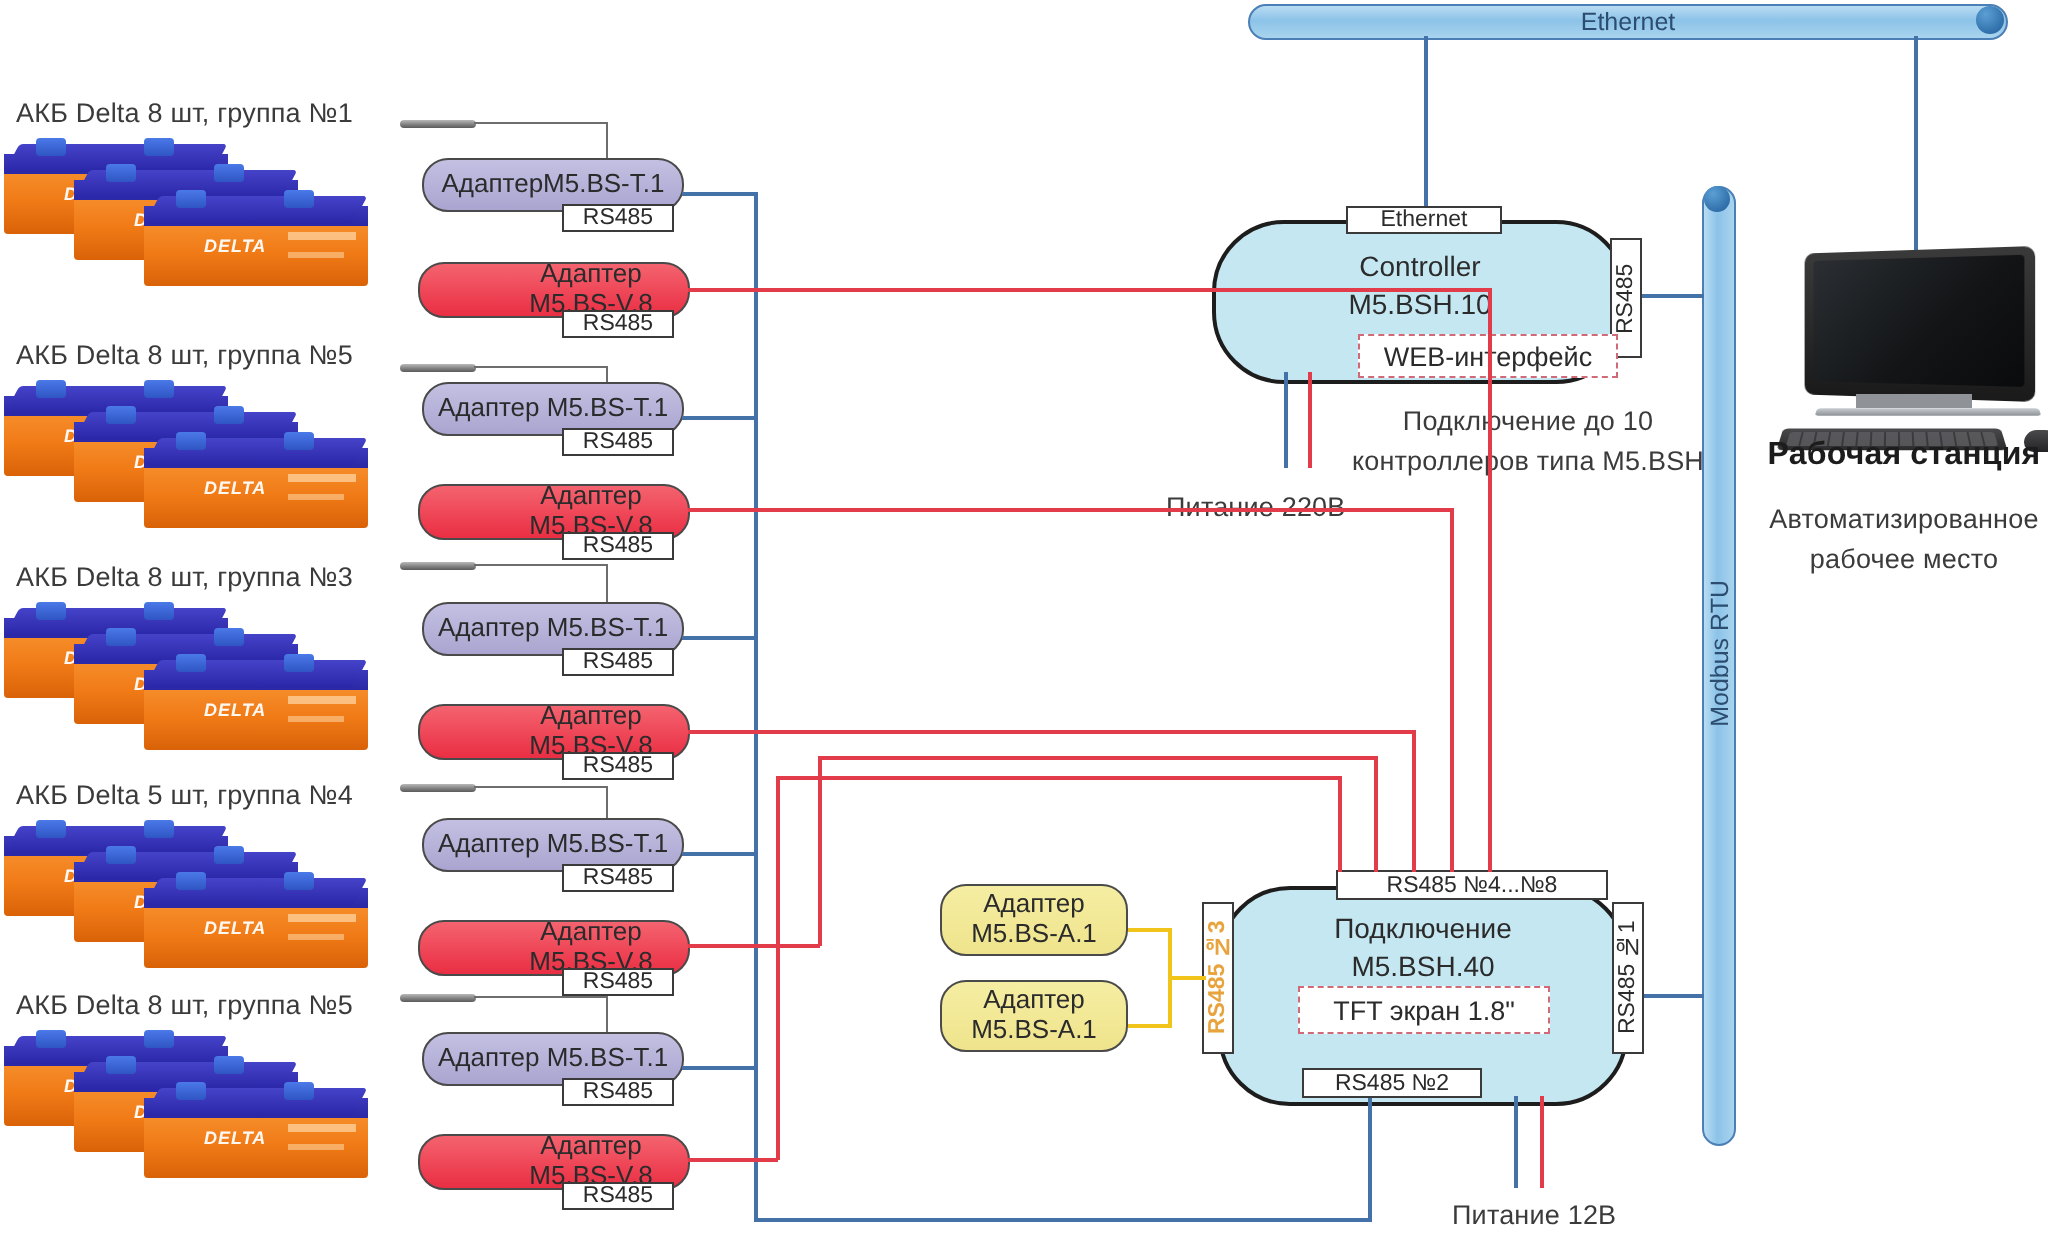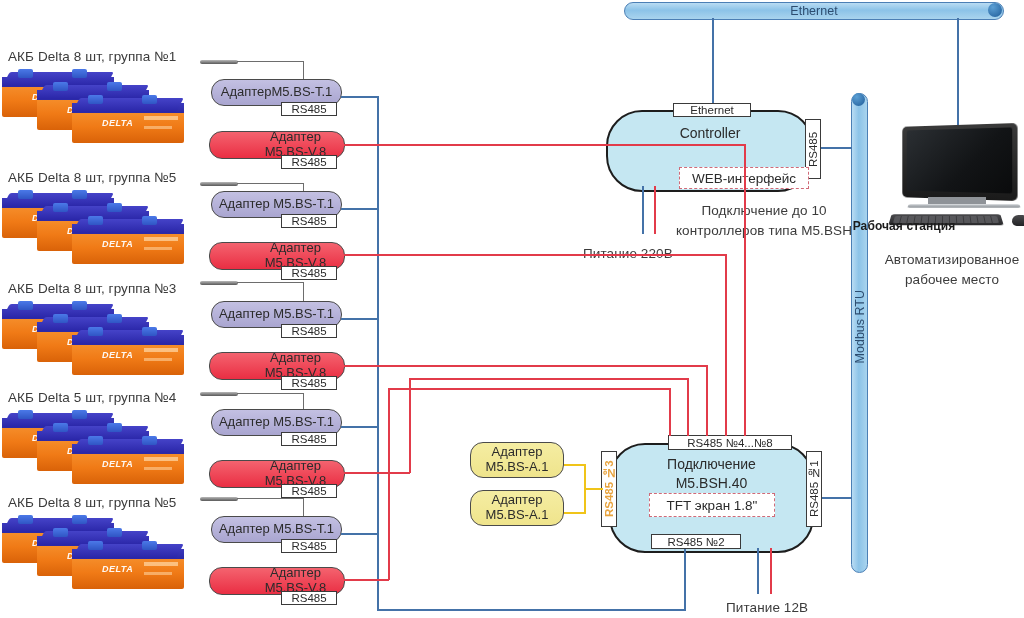--- a/index.html
+++ b/index.html
@@ -110,20 +110,21 @@
   <div class="bus-v" style="left:851px;top:93px;width:15px;height:478px;"></div>
   <div class="bus-cap" style="left:852px;top:93px;width:13px;height:13px;"></div>
   <div class="bus-v-label" style="left:853px;top:290px;">Modbus RTU</div>
 
   <div class="wire" style="left:820px;top:147px;width:32px;height:1.6px;"></div>
   <div class="wire" style="left:820px;top:497px;width:32px;height:1.6px;"></div>
 
   <div class="ctrl r1" style="left:606px;top:110px;width:208px;height:82px;"></div>
   <div class="ctrl-title" style="left:606px;top:124px;width:208px;">
     <div>Controller</div>
+    <div>M5.BSH.10</div>
   </div>
   <div class="port" style="left:673px;top:103px;width:78px;height:14px;">Ethernet</div>
   <div class="port vert" style="left:805px;top:119px;width:16px;height:60px;">RS485</div>
   <div class="dashed" style="left:679px;top:167px;width:130px;height:22px;">WEB-интерфейс</div>
 
   <div class="wire" style="left:642px;top:186px;width:1.6px;height:48px;"></div>
   <div class="wire-red" style="left:654px;top:186px;width:1.8px;height:48px;"></div>
   <div class="lbl" style="left:583px;top:246px;">Питание  220В</div>
   <div class="lbl lbl-c" style="left:674px;top:201px;width:180px;line-height:1.45;">
     <div>Подключение  до 10</div>
@@ -134,32 +135,32 @@
     <div class="mon-frame">
       <div class="mon-screen"></div>
     </div>
     <div class="mon-stand"></div>
     <div class="mon-base"></div>
     <div class="kbd">
       <div class="kbd-keys"></div>
     </div>
     <div class="mouse"></div>
   </div>
-  <div class="lbl lbl-bold lbl-c" style="left:832px;top:219px;width:144px;font-size:12px;">Рабочая станция</div>
+  <div class="lbl lbl-bold lbl-c" style="left:880px;top:219px;width:144px;font-size:16px;">Рабочая станция</div>
   <div class="lbl lbl-c" style="left:880px;top:250px;width:144px;line-height:1.45;">
     <div>Автоматизированное</div>
     <div>рабочее  место</div>
   </div>
 
   <div class="ctrl r1" style="left:609px;top:443px;width:205px;height:110px;"></div>
   <div class="ctrl-title" style="left:609px;top:455px;width:205px;">
     <div>Подключение</div>
     <div>M5.BSH.40</div>
   </div>
-  <div class="port" style="left:668px;top:435px;width:124px;height:15px;">RS485 №4...№8</div>
+  <div class="port" style="left:668px;top:435px;width:136px;height:15px;">RS485 №4...№8</div>
   <div class="port vert" style="left:601px;top:451px;width:16px;height:76px;color:#e8a33d;font-weight:bold;">RS485 №3</div>
   <div class="port vert" style="left:806px;top:451px;width:16px;height:76px;">RS485 №1</div>
   <div class="port" style="left:651px;top:534px;width:90px;height:15px;">RS485 №2</div>
   <div class="dashed" style="left:649px;top:493px;width:126px;height:24px;">TFT  экран  1.8"</div>
 
   <div class="wire" style="left:757px;top:548px;width:1.6px;height:46px;"></div>
   <div class="wire-red" style="left:770px;top:548px;width:1.8px;height:46px;"></div>
   <div class="lbl" style="left:726px;top:600px;">Питание  12В</div>
 
   <div class="adapter a1" style="left:470px;top:442px;width:94px;height:36px;">

